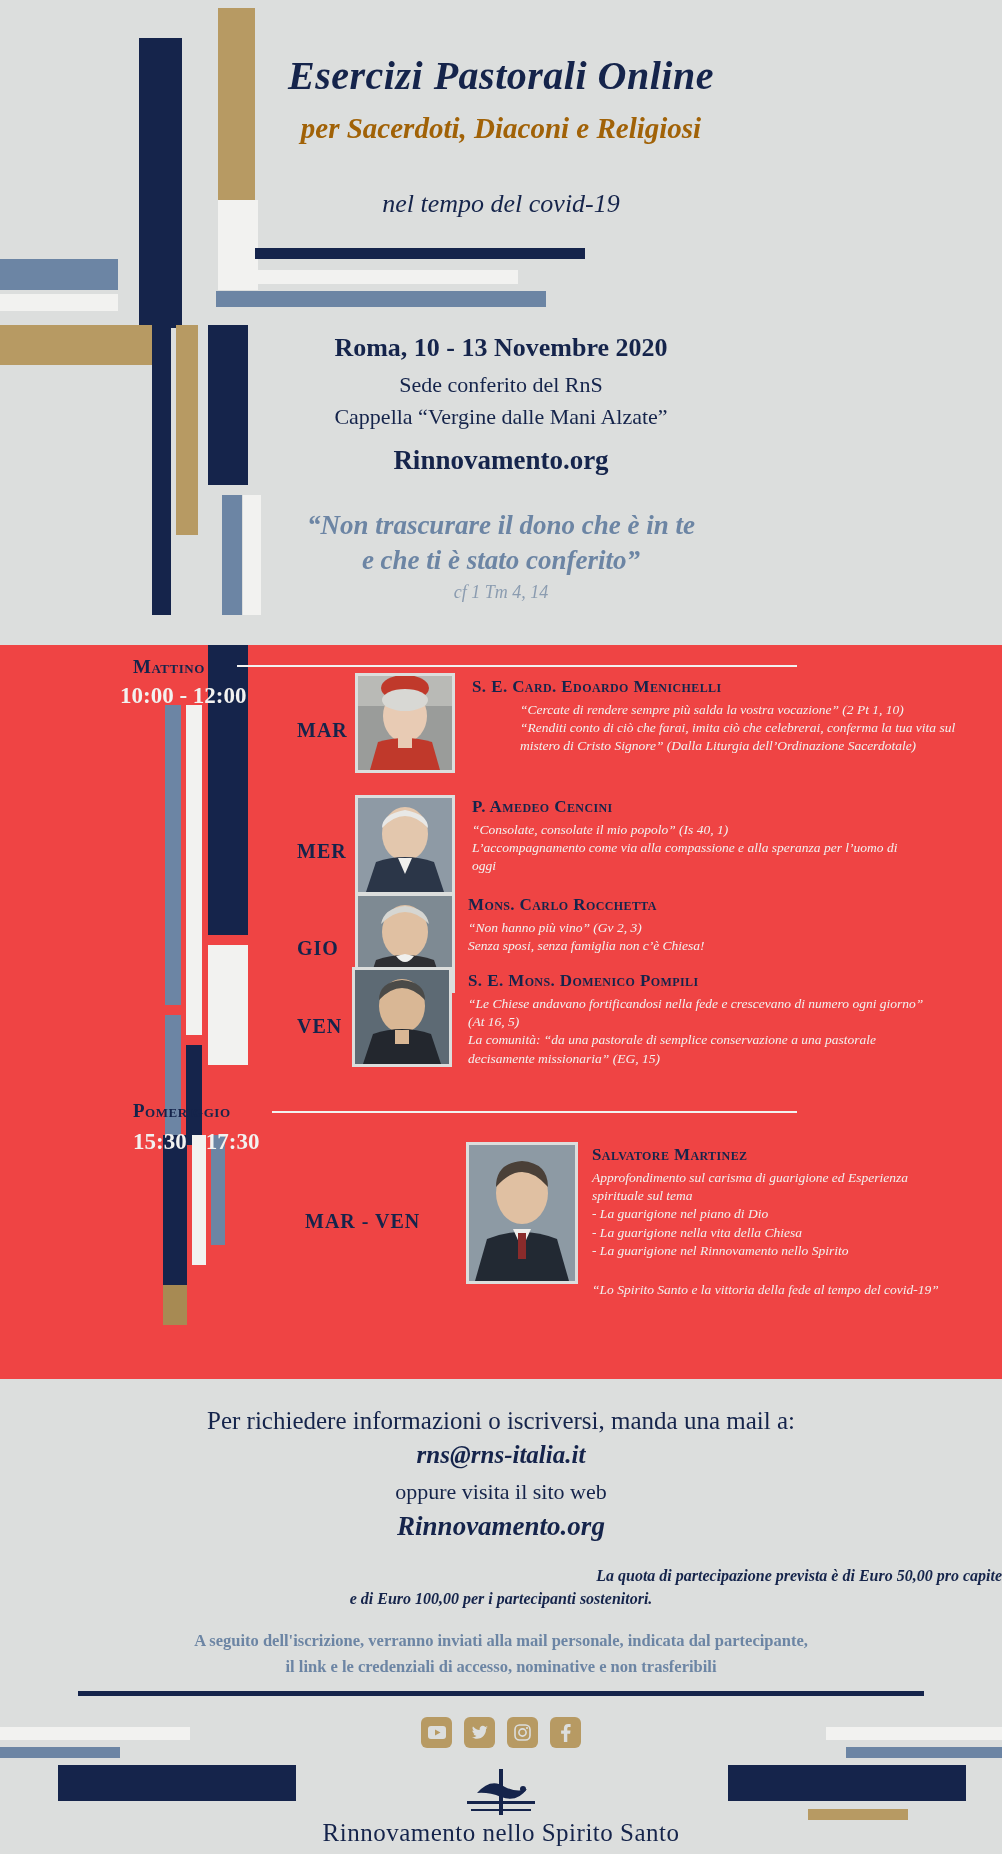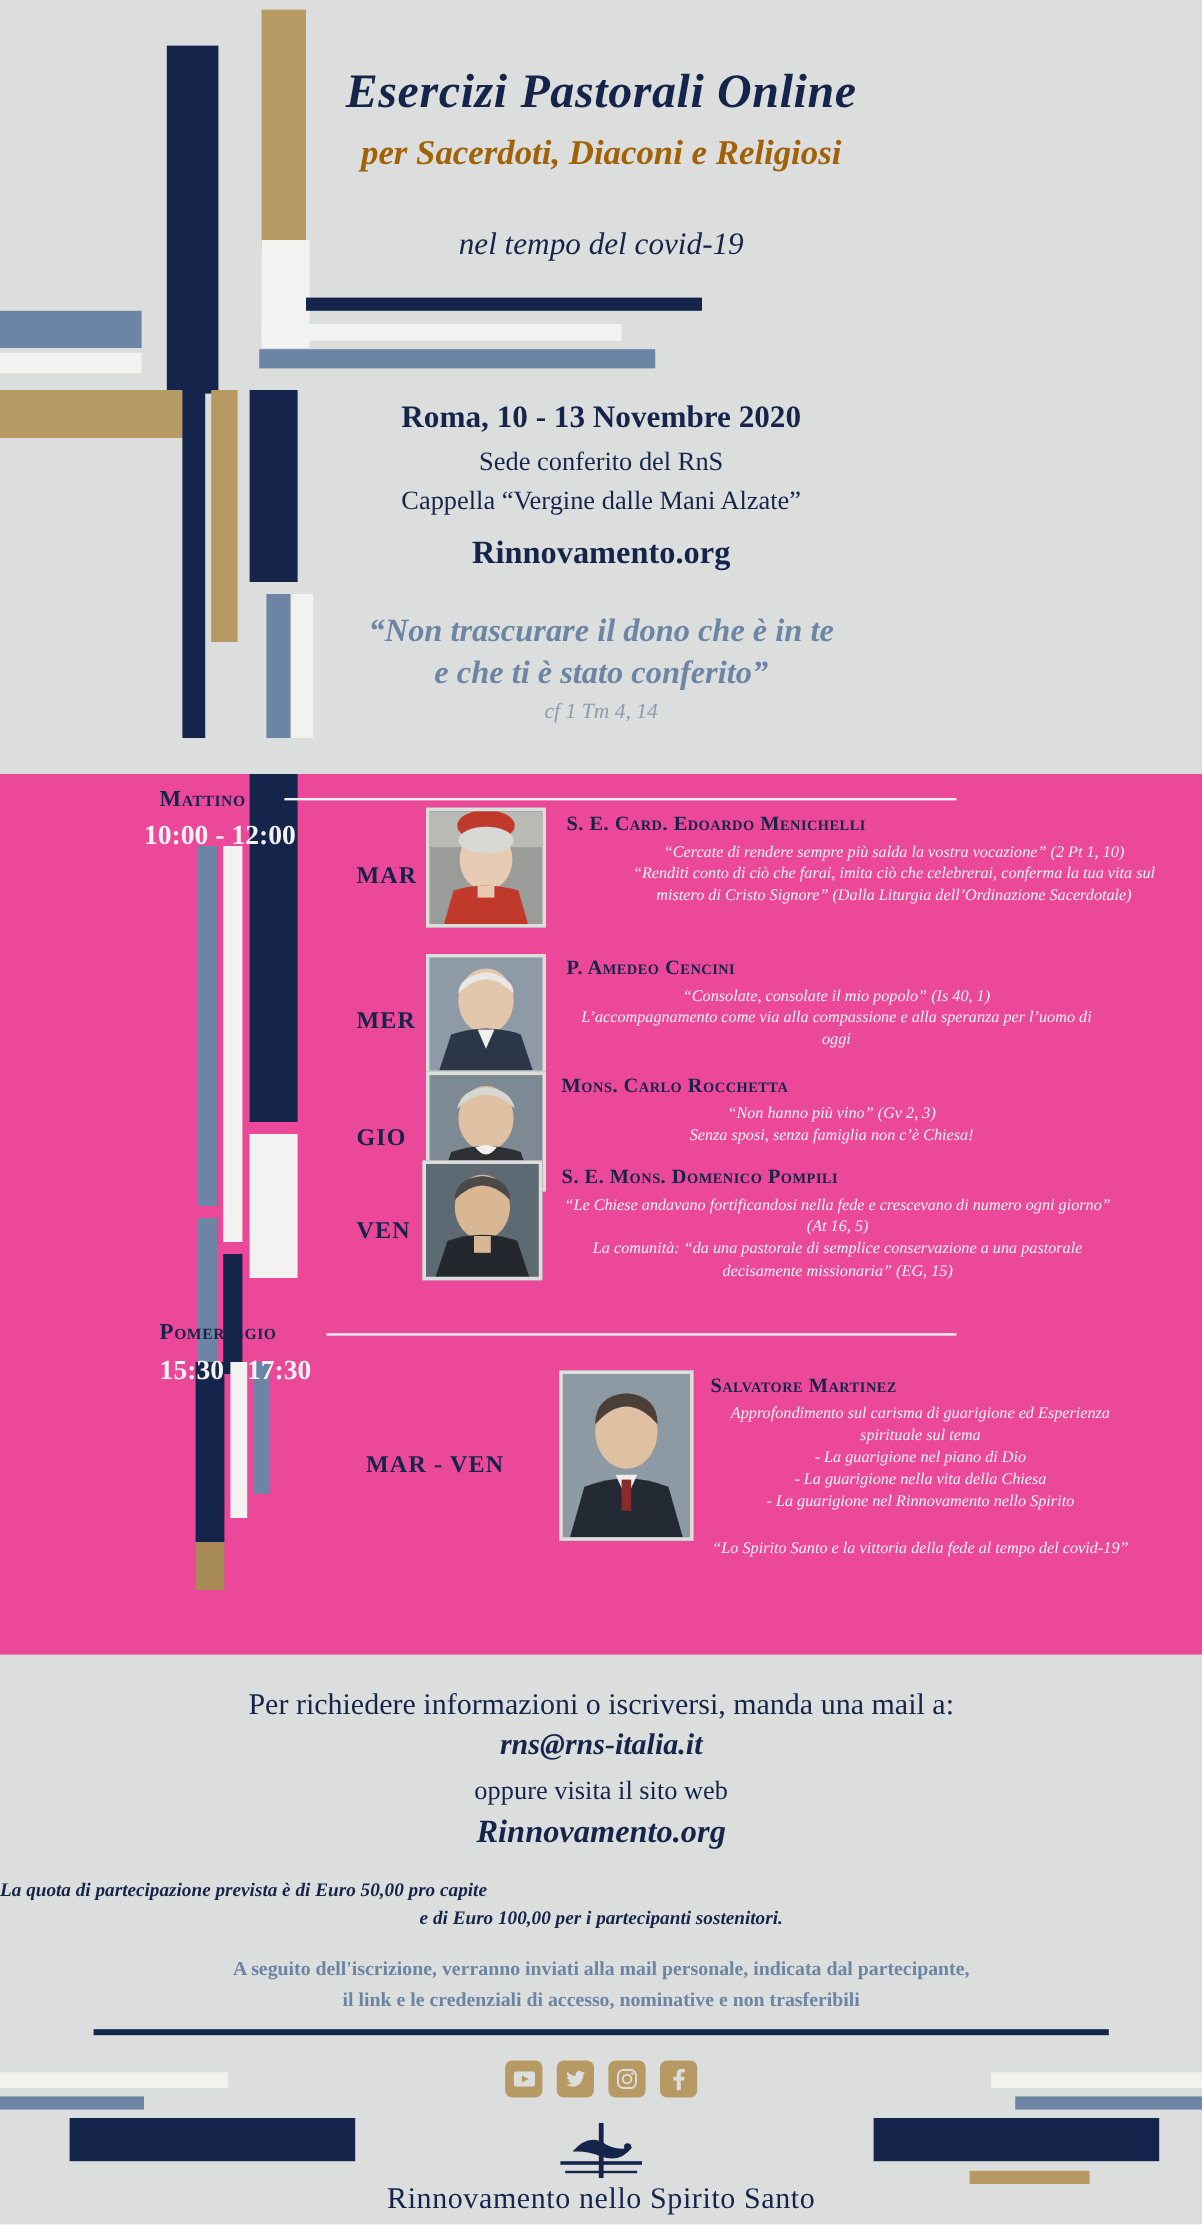--- a/index.html
+++ b/index.html
@@ -88,23 +88,22 @@
   .quote-ref {
     position: absolute; left: 0; top: 582px; width: 1002px; text-align: center;
     font-size: 18px; font-style: italic; color: #8b9cb0;
   }
 
   
   .schedule {
     position: relative;
     width: 1002px;
     height: 734px;
-    background: #ec4899;
+    background: #ef4444;
     overflow: hidden;
-    text-align: center;
   }
   .sec-label {
     position: absolute; font-size: 19px; font-weight: bold;
     color: #15244b; font-variant: small-caps; letter-spacing: 0.5px;
   }
   .sec-rule {
     position: absolute; height: 2px; background: #f2f2f0;
   }
   .sec-time {
     position: absolute; font-size: 23px; font-weight: bold; color: #f2f2f0;
@@ -159,21 +158,21 @@
   }
   .f-line2 {
     position: absolute; left: 0; top: 100px; width: 1002px; text-align: center;
     font-size: 22px; color: #15244b;
   }
   .f-site {
     position: absolute; left: 0; top: 132px; width: 1002px; text-align: center;
     font-size: 27px; font-style: italic; font-weight: bold; color: #15244b;
   }
   .f-fee1 {
-    position: absolute; left: 0; top: 188px; width: 1002px; text-align: left;
+    position: absolute; left: 0; top: 188px; width: 1002px; text-align: right;
     font-size: 16px; font-style: italic; font-weight: bold; color: #15244b;
   }
   .f-fee2 {
     position: absolute; left: 0; top: 211px; width: 1002px; text-align: center;
     font-size: 16px; font-style: italic; font-weight: bold; color: #15244b;
   }
   .f-note1 {
     position: absolute; left: 0; top: 252px; width: 1002px; text-align: center;
     font-size: 16.5px; font-weight: bold; color: #6c85a4;
   }

